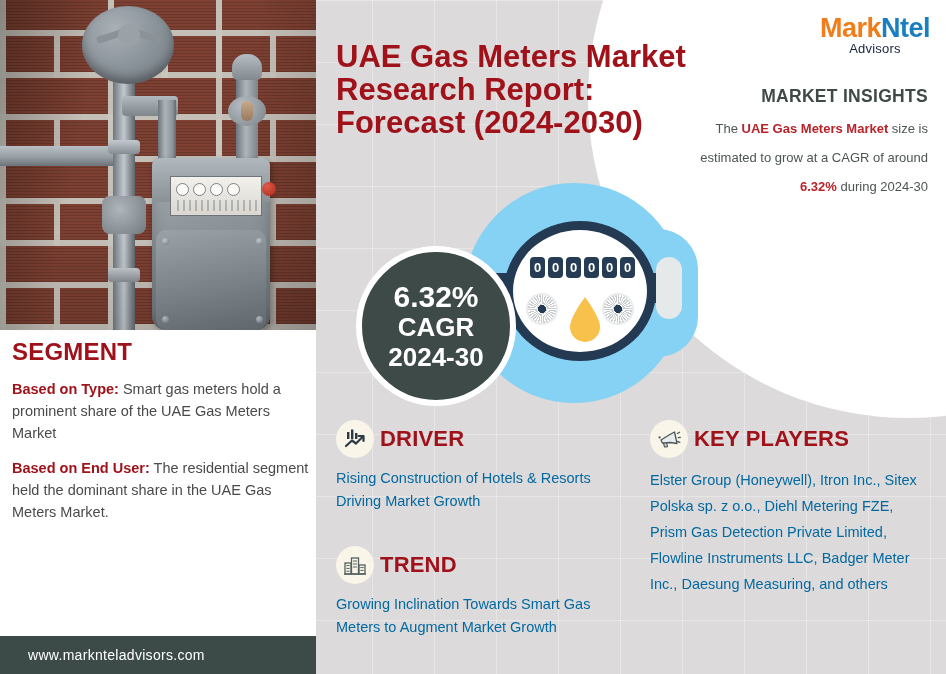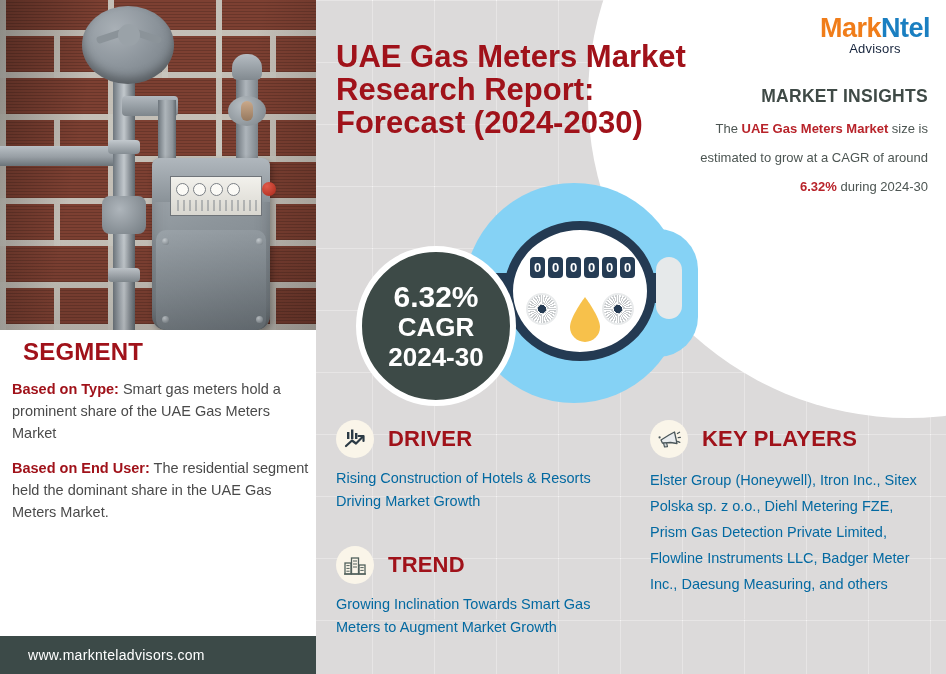--- a/index.html
+++ b/index.html
@@ -184,21 +184,21 @@
     position:absolute; left:102px; top:196px;
     width:44px; height:38px; border-radius:8px;
     background:radial-gradient(circle at 40% 35%, #aeb5bb, #737b81);
   }
   .photo-dark { position:absolute; inset:0; background:linear-gradient(180deg, rgba(0,0,0,0) 70%, rgba(0,0,0,.10) 100%); }
 
   
   .segment-block { position:absolute; left:12px; top:338px; width:300px; }
   .segment-title {
     font-size:24px; font-weight:bold; letter-spacing:.2px;
-    color:#a0121a; margin-bottom:12px;margin-left:11px;
+    color:#a0121a; margin-bottom:12px;
   }
   .segment-para {
     font-size:14.5px; line-height:22px; color:#4a4a4a;
     margin-bottom:13px;
   }
   .segment-para b { color:#a0121a; font-weight:bold; }
 
   .footer-bar {
     position:absolute; left:0; top:636px;
     width:316px; height:38px;
@@ -318,21 +318,21 @@
     display:flex; flex-direction:column;
     align-items:center; justify-content:center;
     color:#ffffff; text-align:center;
   }
   .cagr-pct { font-size:30px; font-weight:bold; line-height:33px; }
   .cagr-lbl { font-size:26px; font-weight:bold; line-height:29px; }
   .cagr-yrs { font-size:26px; font-weight:bold; line-height:30px; }
 
   
   .card { position:absolute; z-index:5; }
-  .card-head { display:flex; align-items:center; gap:14px; margin-bottom:9px; }
+  .card-head { display:flex; align-items:center; gap:6px; margin-bottom:9px; }
   .icon-circle {
     width:38px; height:38px; border-radius:50%;
     background:#faf5e9;
     display:flex; align-items:center; justify-content:center;
     flex:0 0 38px;
   }
   .card-title {
     font-size:22px; font-weight:bold; color:#a0121a; letter-spacing:.2px;
   }
   .card-body { font-size:14.5px; line-height:23px; color:#0369a1; }

